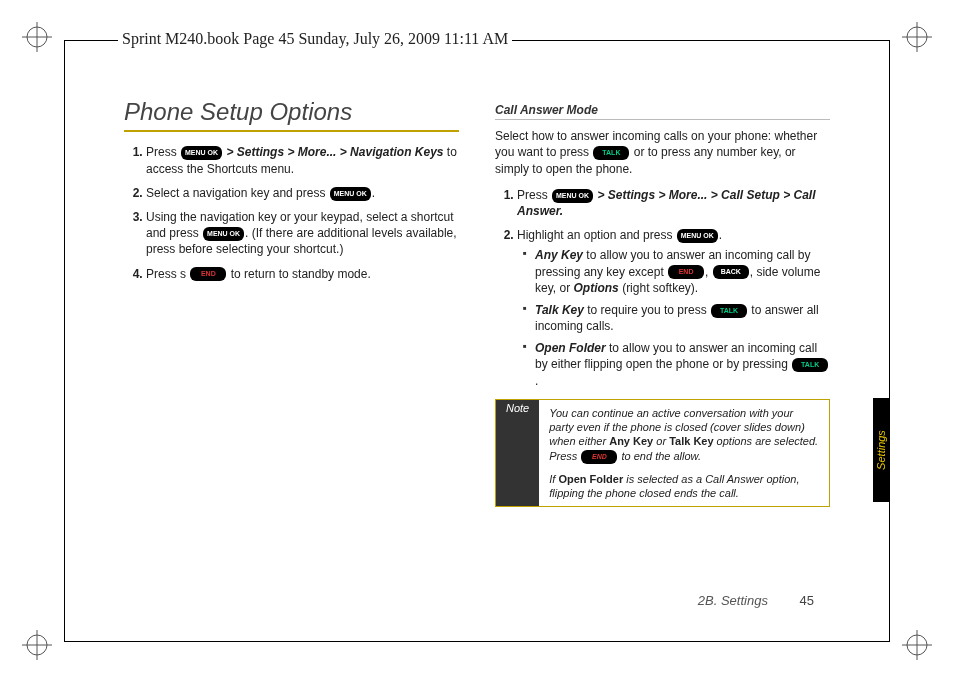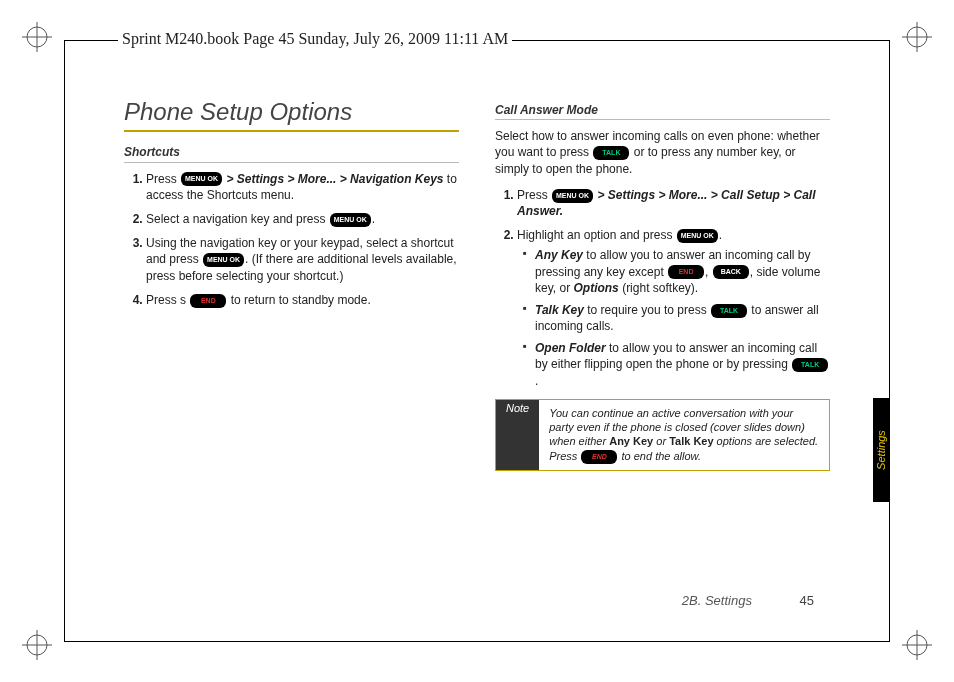--- a/index.html
+++ b/index.html
@@ -136,21 +136,21 @@
     white-space: nowrap;
   }
   .footer {
     position: absolute;
     bottom: 74px;
     right: 140px;
     font-style: italic;
     font-size: 13px;
     color: #555;
   }
-  .footer .pg { font-weight: normal; color: #444; margin-left: 44px; font-style: normal; }
+  .footer .pg { font-weight: normal; color: #444; margin-left: 28px; font-style: normal; }
   b { font-style: normal; }
 </style>
 </head>
 <body>
 
 <div class="crop-mark crop-tl"><svg viewBox="0 0 30 30">
       <circle cx="15" cy="15" r="10" fill="none" stroke="#555" stroke-width="1"></circle>
       <line x1="15" y1="0" x2="15" y2="30" stroke="#555"></line>
       <line x1="0" y1="15" x2="30" y2="15" stroke="#555"></line>
     </svg></div>
@@ -170,41 +170,40 @@
       <line x1="0" y1="15" x2="30" y2="15" stroke="#555"></line>
     </svg></div>
 
 <div class="frame"></div>
 <div class="hdr">Sprint M240.book  Page 45  Sunday, July 26, 2009  11:11 AM</div>
 
 <div class="page-body">
 
   <div class="col">
     <div class="section-title">Phone Setup Options</div>
-    <div class="subsection">Shortcuts</div>
     <ol class="steps">
       <li>
         <span>Press </span><span class="keylabel key-menu">MENU OK</span><span class="bi"> &gt; Settings &gt; More... &gt; Navigation Keys</span><span> to access the Shortcuts menu.</span>
       </li>
       <li>
         <span>Select a navigation key and press </span><span class="keylabel key-menu">MENU OK</span>.
       </li>
       <li>
         <span>Using the navigation key or your keypad, select a shortcut and press </span><span class="keylabel key-menu">MENU OK</span><span>. (If there are additional levels available, press before selecting your shortcut.)</span>
       </li>
       <li>
         <span>Press s </span><span class="keylabel key-end">END</span><span> to return to standby mode.</span>
       </li>
     </ol>
   </div>
 
   <div class="col">
     <div class="subsection">Call Answer Mode</div>
     <p class="para">
-      <span>Select how to answer incoming calls on even phone: whether you want to press </span><span class="keylabel key-talk">TALK</span><span> or to press any number key, or simply to open the phone.</span>
+      <span>Select how to answer incoming calls on your phone: whether you want to press </span><span class="keylabel key-talk">TALK</span><span> or to press any number key, or simply to open the phone.</span>
     </p>
     <ol class="steps">
       <li>
         <span>Press </span><span class="keylabel key-menu">MENU OK</span><span class="bi"> &gt; Settings &gt; More... &gt; Call Setup &gt; Call Answer.</span>
       </li>
       <li>
         <span>Highlight an option and press </span><span class="keylabel key-menu">MENU OK</span>.
         <ul class="bullets">
           <li>
             <span class="bi">Any Key</span><span> to allow you to answer an incoming call by pressing any key except </span><span class="keylabel key-end">END</span><span>, </span><span class="keylabel key-back">BACK</span><span>, side volume key, or </span><span class="bi">Options</span><span> (right softkey).</span>
@@ -218,20 +217,23 @@
         </ul>
       </li>
     </ol>
 
     <div class="note-box">
       <div class="note-label">Note</div>
       <div class="note-body">
         <p>
           <span>You can continue an active conversation with your party even if the phone is closed (cover slides down) when either </span><b>Any Key</b><span> or </span><b>Talk Key</b><span> options are selected. Press </span><span class="keylabel key-end">END</span><span> to end the allow.</span>
         </p>
+        <p>
+          <span>If </span><b>Open Folder</b><span> is selected as a Call Answer option, flipping the phone closed ends the call.</span>
+        </p>
       </div>
     </div>
   </div>
 </div>
 
 <div class="side-tab">
     <span>Settings</span>
   </div>
 
 <div class="footer">

